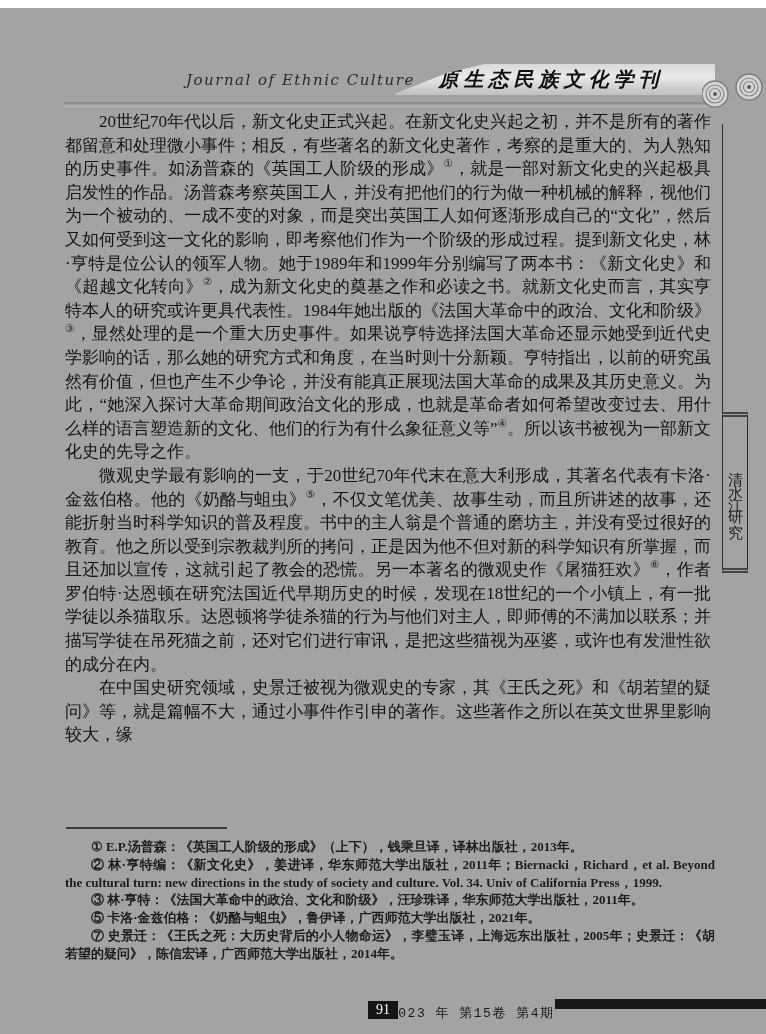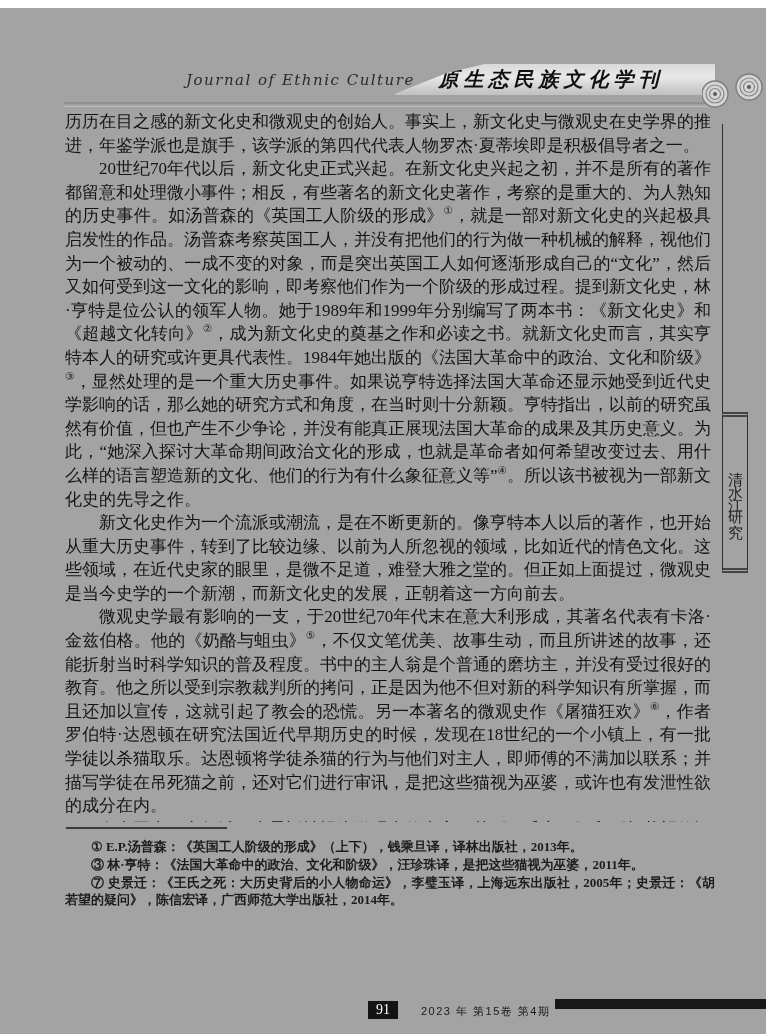--- a/index.html
+++ b/index.html
@@ -67,23 +67,23 @@
     text-align:justify; color:#1c1c1c;font-weight:bold;
   }
   .footnotes p { margin:0; text-indent:2em; }
   
   .page-badge {
     position:absolute; left:368px; top:993px; width:30px; height:18px;
     background:#141414; color:#ffffff; font-size:14px; line-height:18px;
     text-align:center; font-family:"Liberation Serif",serif;
   }
   .issue-text {
-    position:absolute; left:421px; top:996px; font-size:11px;
+    position:absolute; left:389px; top:996px; font-size:13px;
     letter-spacing:1.5px; color:#1a1a1a;
-    font-family:Liberation Sans, sans-serif; white-space:nowrap;
+    font-family:Liberation Mono, monospace; white-space:nowrap;
   }
   .footer-bar {
     position:absolute; left:555px; top:991px; width:211px; height:10px;
     background:#181818;
   }
 </style>
 </head>
 <body>
 
 <div class="page">
@@ -109,31 +109,31 @@
       <circle cx="47" cy="29" r="2" fill="#5a5a5a"></circle>
     </g>
   </svg>
 
   <div class="sidebar-line"></div>
   <div class="sidebar-box">
     <span>清水江研究</span>
   </div>
 
   <div class="body-text">
-    <p class="noindent">历历在目之感的新文化史和微观史的创始人。事实上，新文化史与微观史在史学界的推进，年鉴学派也是旗手，该学派的第四代代表人物罗杰·夏蒂埃即是积极倡导者之一。</p>
     <p>20世纪70年代以后，新文化史正式兴起。在新文化史兴起之初，并不是所有的著作都留意和处理微小事件；相反，有些著名的新文化史著作，考察的是重大的、为人熟知的历史事件。如汤普森的《英国工人阶级的形成》<sup>①</sup>，就是一部对新文化史的兴起极具启发性的作品。汤普森考察英国工人，并没有把他们的行为做一种机械的解释，视他们为一个被动的、一成不变的对象，而是突出英国工人如何逐渐形成自己的“文化”，然后又如何受到这一文化的影响，即考察他们作为一个阶级的形成过程。提到新文化史，林·亨特是位公认的领军人物。她于1989年和1999年分别编写了两本书：《新文化史》和《超越文化转向》<sup>②</sup>，成为新文化史的奠基之作和必读之书。就新文化史而言，其实亨特本人的研究或许更具代表性。1984年她出版的《法国大革命中的政治、文化和阶级》<sup>③</sup>，显然处理的是一个重大历史事件。如果说亨特选择法国大革命还显示她受到近代史学影响的话，那么她的研究方式和角度，在当时则十分新颖。亨特指出，以前的研究虽然有价值，但也产生不少争论，并没有能真正展现法国大革命的成果及其历史意义。为此，“她深入探讨大革命期间政治文化的形成，也就是革命者如何希望改变过去、用什么样的语言塑造新的文化、他们的行为有什么象征意义等”<sup>④</sup>。所以该书被视为一部新文化史的先导之作。</p>
-    <p>新文化史作为一个流派或潮流，是在不断更新的。像亨特本人以后的著作，也开始从重大历史事件，转到了比较边缘、以前为人所忽视的领域，比如近代的情色文化。这些领域，在近代史家的眼里，是微不足道，难登大雅之堂的。但正如上面提过，微观史是当今史学的一个新潮，而新文化史的发展，正朝着这一方向前去。</p>
     <p>微观史学最有影响的一支，于20世纪70年代末在意大利形成，其著名代表有卡洛·金兹伯格。他的《奶酪与蛆虫》<sup>⑤</sup>，不仅文笔优美、故事生动，而且所讲述的故事，还能折射当时科学知识的普及程度。书中的主人翁是个普通的磨坊主，并没有受过很好的教育。他之所以受到宗教裁判所的拷问，正是因为他不但对新的科学知识有所掌握，而且还加以宣传，这就引起了教会的恐慌。另一本著名的微观史作《屠猫狂欢》<sup>⑥</sup>，作者罗伯特·达恩顿在研究法国近代早期历史的时候，发现在18世纪的一个小镇上，有一批学徒以杀猫取乐。达恩顿将学徒杀猫的行为与他们对主人，即师傅的不满加以联系；并描写学徒在吊死猫之前，还对它们进行审讯，是把这些猫视为巫婆，或许也有发泄性欲的成分在内。</p>
     <p>在中国史研究领域，史景迁被视为微观史的专家，其《王氏之死》和《胡若望的疑问》等，就是篇幅不大，通过小事件作引申的著作。这些著作之所以在英文世界里影响较大，缘</p>
   </div>
 
   <div class="fn-rule"></div>
   <div class="footnotes">
     <p>① E.P.汤普森：《英国工人阶级的形成》（上下），钱乘旦译，译林出版社，2013年。</p>
-    <p>③ 林·亨特：《法国大革命中的政治、文化和阶级》，汪珍珠译，是把这些猫视为巫婆，2011年。</p>
+    <p>② 林·亨特编：《新文化史》，姜进译，华东师范大学出版社，2011年；Biernacki，Richard，et al. Beyond the cultural turn: new directions in the study of society and culture. Vol. 34. Univ of California Press，1999.</p>
+    <p>③ 林·亨特：《法国大革命中的政治、文化和阶级》，汪珍珠译，华东师范大学出版社，2011年。</p>
+    <p>⑤ 卡洛·金兹伯格：《奶酪与蛆虫》，鲁伊译，广西师范大学出版社，2021年。</p>
     <p>⑦ 史景迁：《王氏之死：大历史背后的小人物命运》，李璧玉译，上海远东出版社，2005年；史景迁：《胡若望的疑问》，陈信宏译，广西师范大学出版社，2014年。</p>
   </div>
 
   <div class="page-badge">91</div>
   <div class="issue-text">2023 年 第15卷 第4期</div>
   <div class="footer-bar"></div>
 
 </div>
 
 </body></html>

